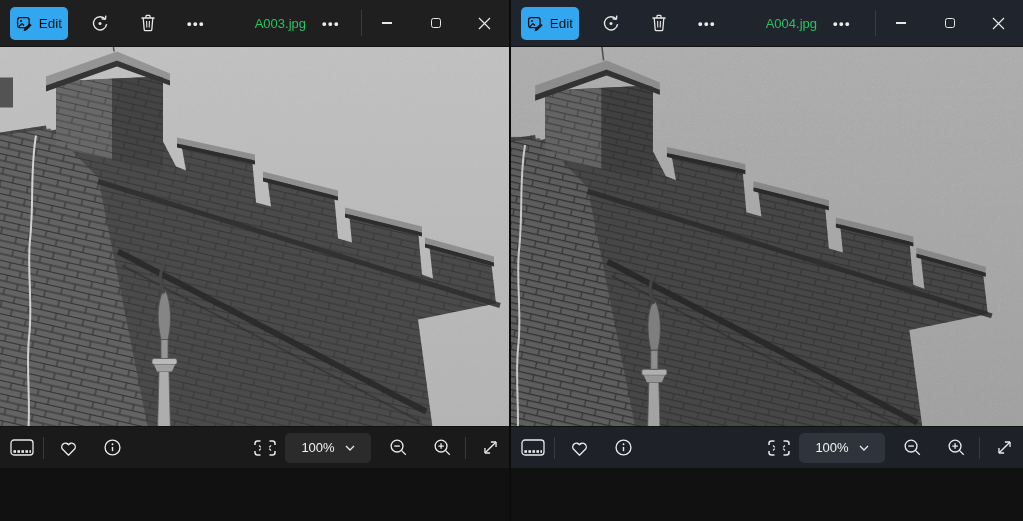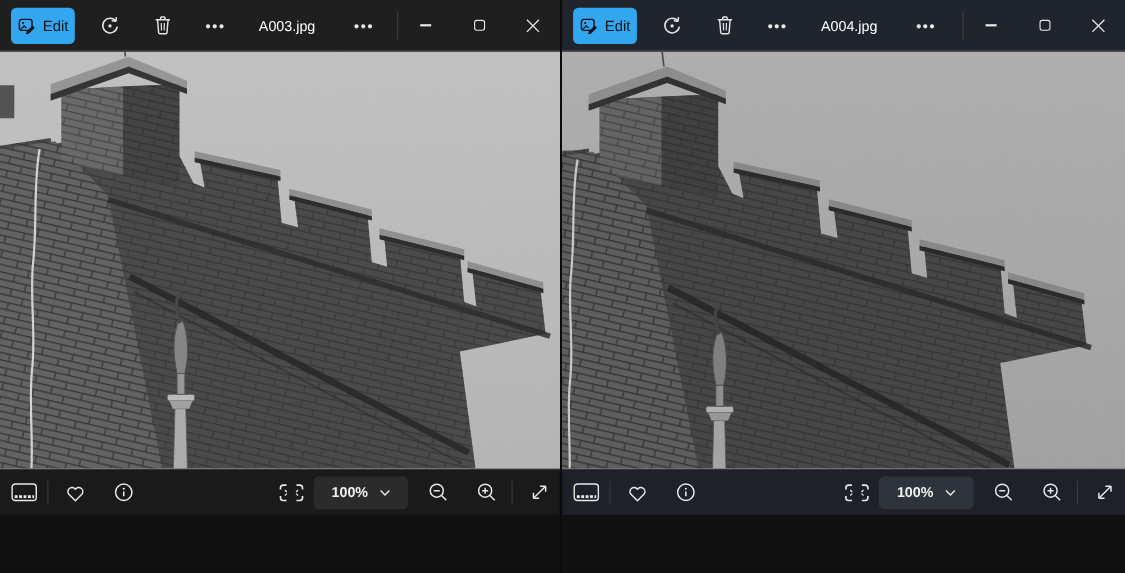--- a/index.html
+++ b/index.html
@@ -13,41 +13,41 @@
 
   
   .titlebar{height:46px;display:flex;align-items:center;flex:0 0 46px;position:relative;}
   .win.left  .titlebar{background:#1f1f1f;}
   .win.right .titlebar{background:#20242c;}
   .edit-btn{margin-left:10px;height:33px;width:58px;border-radius:5px;display:flex;align-items:center;justify-content:center;gap:6px;cursor:pointer;}
   .edit-btn span{font-size:13.5px;color:#0d1217;font-weight:400;}
   .tb-icon{width:32px;height:32px;display:flex;align-items:center;justify-content:center;border-radius:4px;color:#e6e6e6;cursor:pointer;}
   .tb-icon svg{display:block;}
   .ellipsis{font-size:13px;color:#eaeaea;letter-spacing:1.5px;font-weight:700;}
-  .filename{width:90px;margin-left:4px;text-align:center;font-size:13px;color:#ffffff;white-space:nowrap;}
+  .filename{width:90px;margin-left:4px;text-align:right;font-size:13px;color:#22c55e;white-space:nowrap;}
   .tb-sep{width:1px;height:26px;background:#3c3c3c;margin-left:auto;}
   .caption-btn{width:49px;height:46px;display:flex;align-items:center;justify-content:center;color:#e8e8e8;cursor:pointer;}
   .min-glyph{width:10px;height:1.4px;background:#e8e8e8;}
   .max-glyph{width:10px;height:10px;border:1.3px solid #e8e8e8;border-radius:2.5px;}
 
   
   .photo{flex:1 1 auto;position:relative;overflow:hidden;background:#bfbfbf;border-top:1px solid #121212;border-bottom:1px solid #121212;}
   .photo svg{display:block;width:100%;height:100%;}
 
   
   .bottombar{height:41px;flex:0 0 41px;display:flex;align-items:center;padding:0 7px 0 10px;}
   .win.left  .bottombar{background:#1a1a1a;}
   .win.right .bottombar{background:#1e2127;}
   .bb-icon{width:24px;height:24px;display:flex;align-items:center;justify-content:center;color:#e9e9e9;cursor:pointer;}
   .bb-sep{width:1px;height:22px;background:#3a3a3a;}
   .zoom-pill{height:30px;width:86px;border-radius:5px;display:flex;align-items:center;justify-content:center;gap:10px;cursor:pointer;}
   .win.left  .zoom-pill{background:#2b2b2b;}
   .win.right .zoom-pill{background:#2f333b;}
   .zoom-pill span{font-size:13px;color:#f2f2f2;}
-  .bb-right{margin-left:auto;display:flex;align-items:center;font-weight:bold;}
+  .bb-right{margin-left:auto;display:flex;align-items:center;}
 </style>
 </head>
 <body>
 
 <div class="screen">
 
   <div class="win left">
     <div class="titlebar">
       <div class="edit-btn" style="background:#32a7ef">
         <svg width="17" height="17" viewBox="0 0 17 17">

